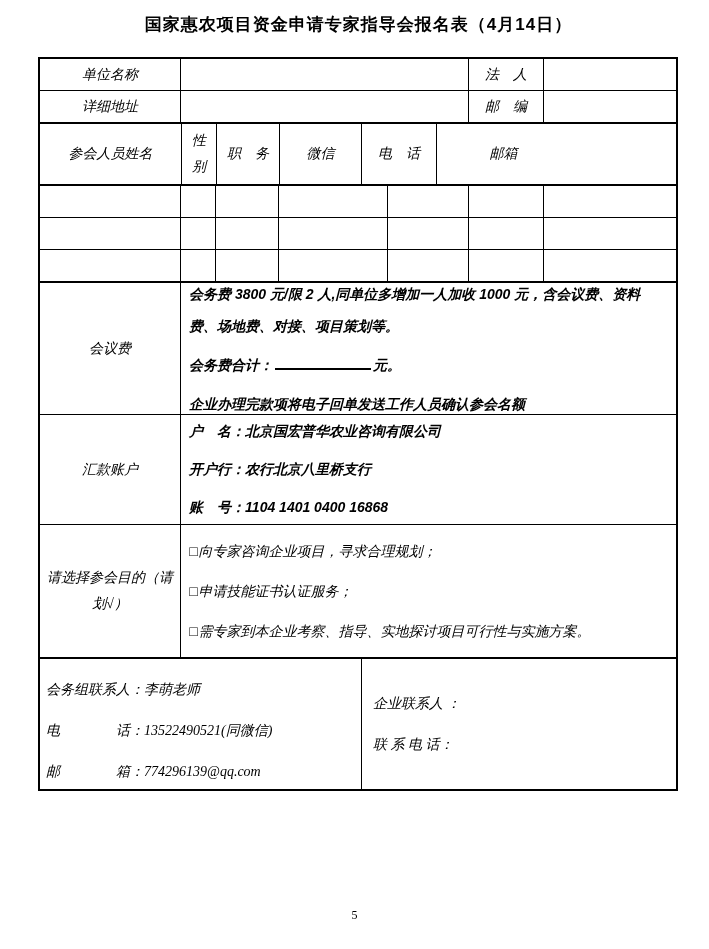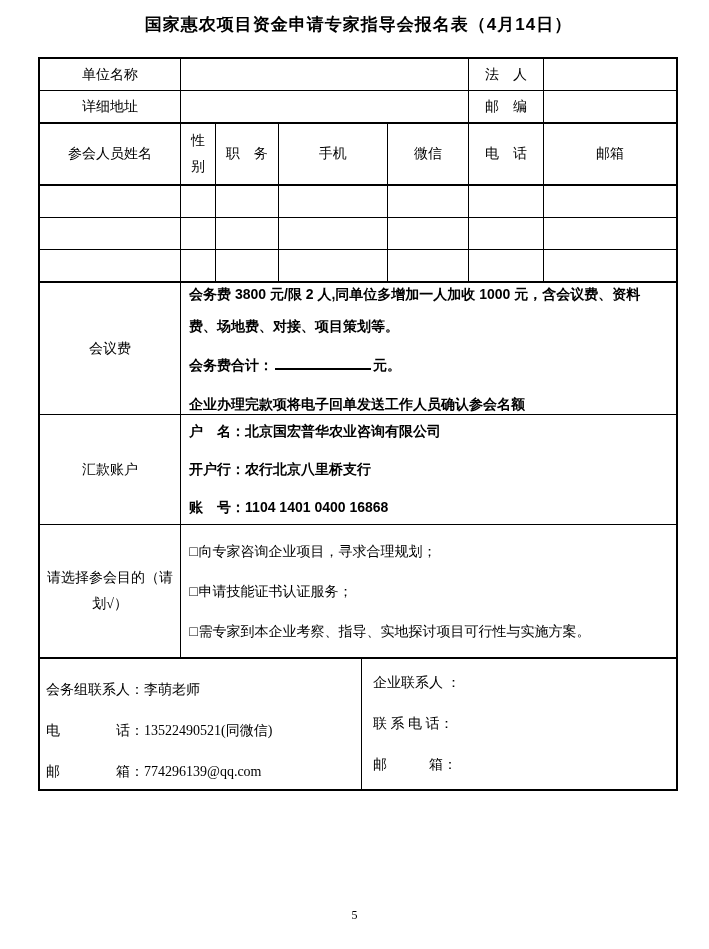--- a/index.html
+++ b/index.html
@@ -16,21 +16,21 @@
   .form-table {
     position:absolute; left:38px; top:57px; width:640px; height:734px;
     border:2px solid #000; display:flex; flex-direction:column;
   }
   .row { display:flex; border-bottom:1px solid #000; flex-shrink:0; }
   .row.thick { border-bottom-width:2px; }
   .row:last-child { border-bottom:none; }
   .cell {
     border-right:1px solid #000; display:flex;
     align-items:center; justify-content:center;
-    font-size:14px; text-align:center; overflow:hidden;
+    font-size:14px; text-align:center; overflow:hidden;font-style:italic;
   }
   .cell:last-child { border-right:none; }
   
   .w142{width:142px}.w290{width:290px}.w75{width:75px}.w133{width:133px}
   .w35{width:35px}.w63{width:63px}.w110{width:110px}.w82{width:82px}
   .w498{width:498px}.w324{width:324px}.w316{width:316px}
   
   .h32{height:32px}.h33{height:33px}.h62{height:62px}
   .h132{height:132px}.h110{height:110px}.h134{height:134px}.hfill{flex:1}
   .gender { padding:0 9px; line-height:26px; }
@@ -75,21 +75,20 @@
     <div class="cell w142">详细地址</div>
     <div class="cell w290"></div>
     <div class="cell w75">邮　编</div>
     <div class="cell w133"></div>
   </div>
 
   <div class="row h62 thick">
     <div class="cell w142">参会人员姓名</div>
     <div class="cell w35 gender">性别</div>
     <div class="cell w63">职　务</div>
-    <div class="cell w110">手机</div>
     <div class="cell w82">微信</div>
     <div class="cell w75">电　话</div>
     <div class="cell w133">邮箱</div>
   </div>
 
   <div class="row h32">
     <div class="cell w142"></div>
     <div class="cell w35"></div>
     <div class="cell w63"></div>
     <div class="cell w110"></div>
@@ -153,19 +152,18 @@
 
   <div class="row hfill">
     <div class="cell w324 content-col contact-lines pad-left-sm">
       <div>会务组联系人：李萌老师</div>
       <div>电　　　　话：13522490521(同微信)</div>
       <div>邮　　　　箱：774296139@qq.com</div>
     </div>
     <div class="cell w316 content-col contact-lines pad-left-md">
       <div>企业联系人 ：</div>
       <div>联 系 电 话：</div>
-      <div>邮　　　箱：</div>
     </div>
   </div>
 
 </div>
 
 <div class="page-number">5</div>
 
 </body></html>

